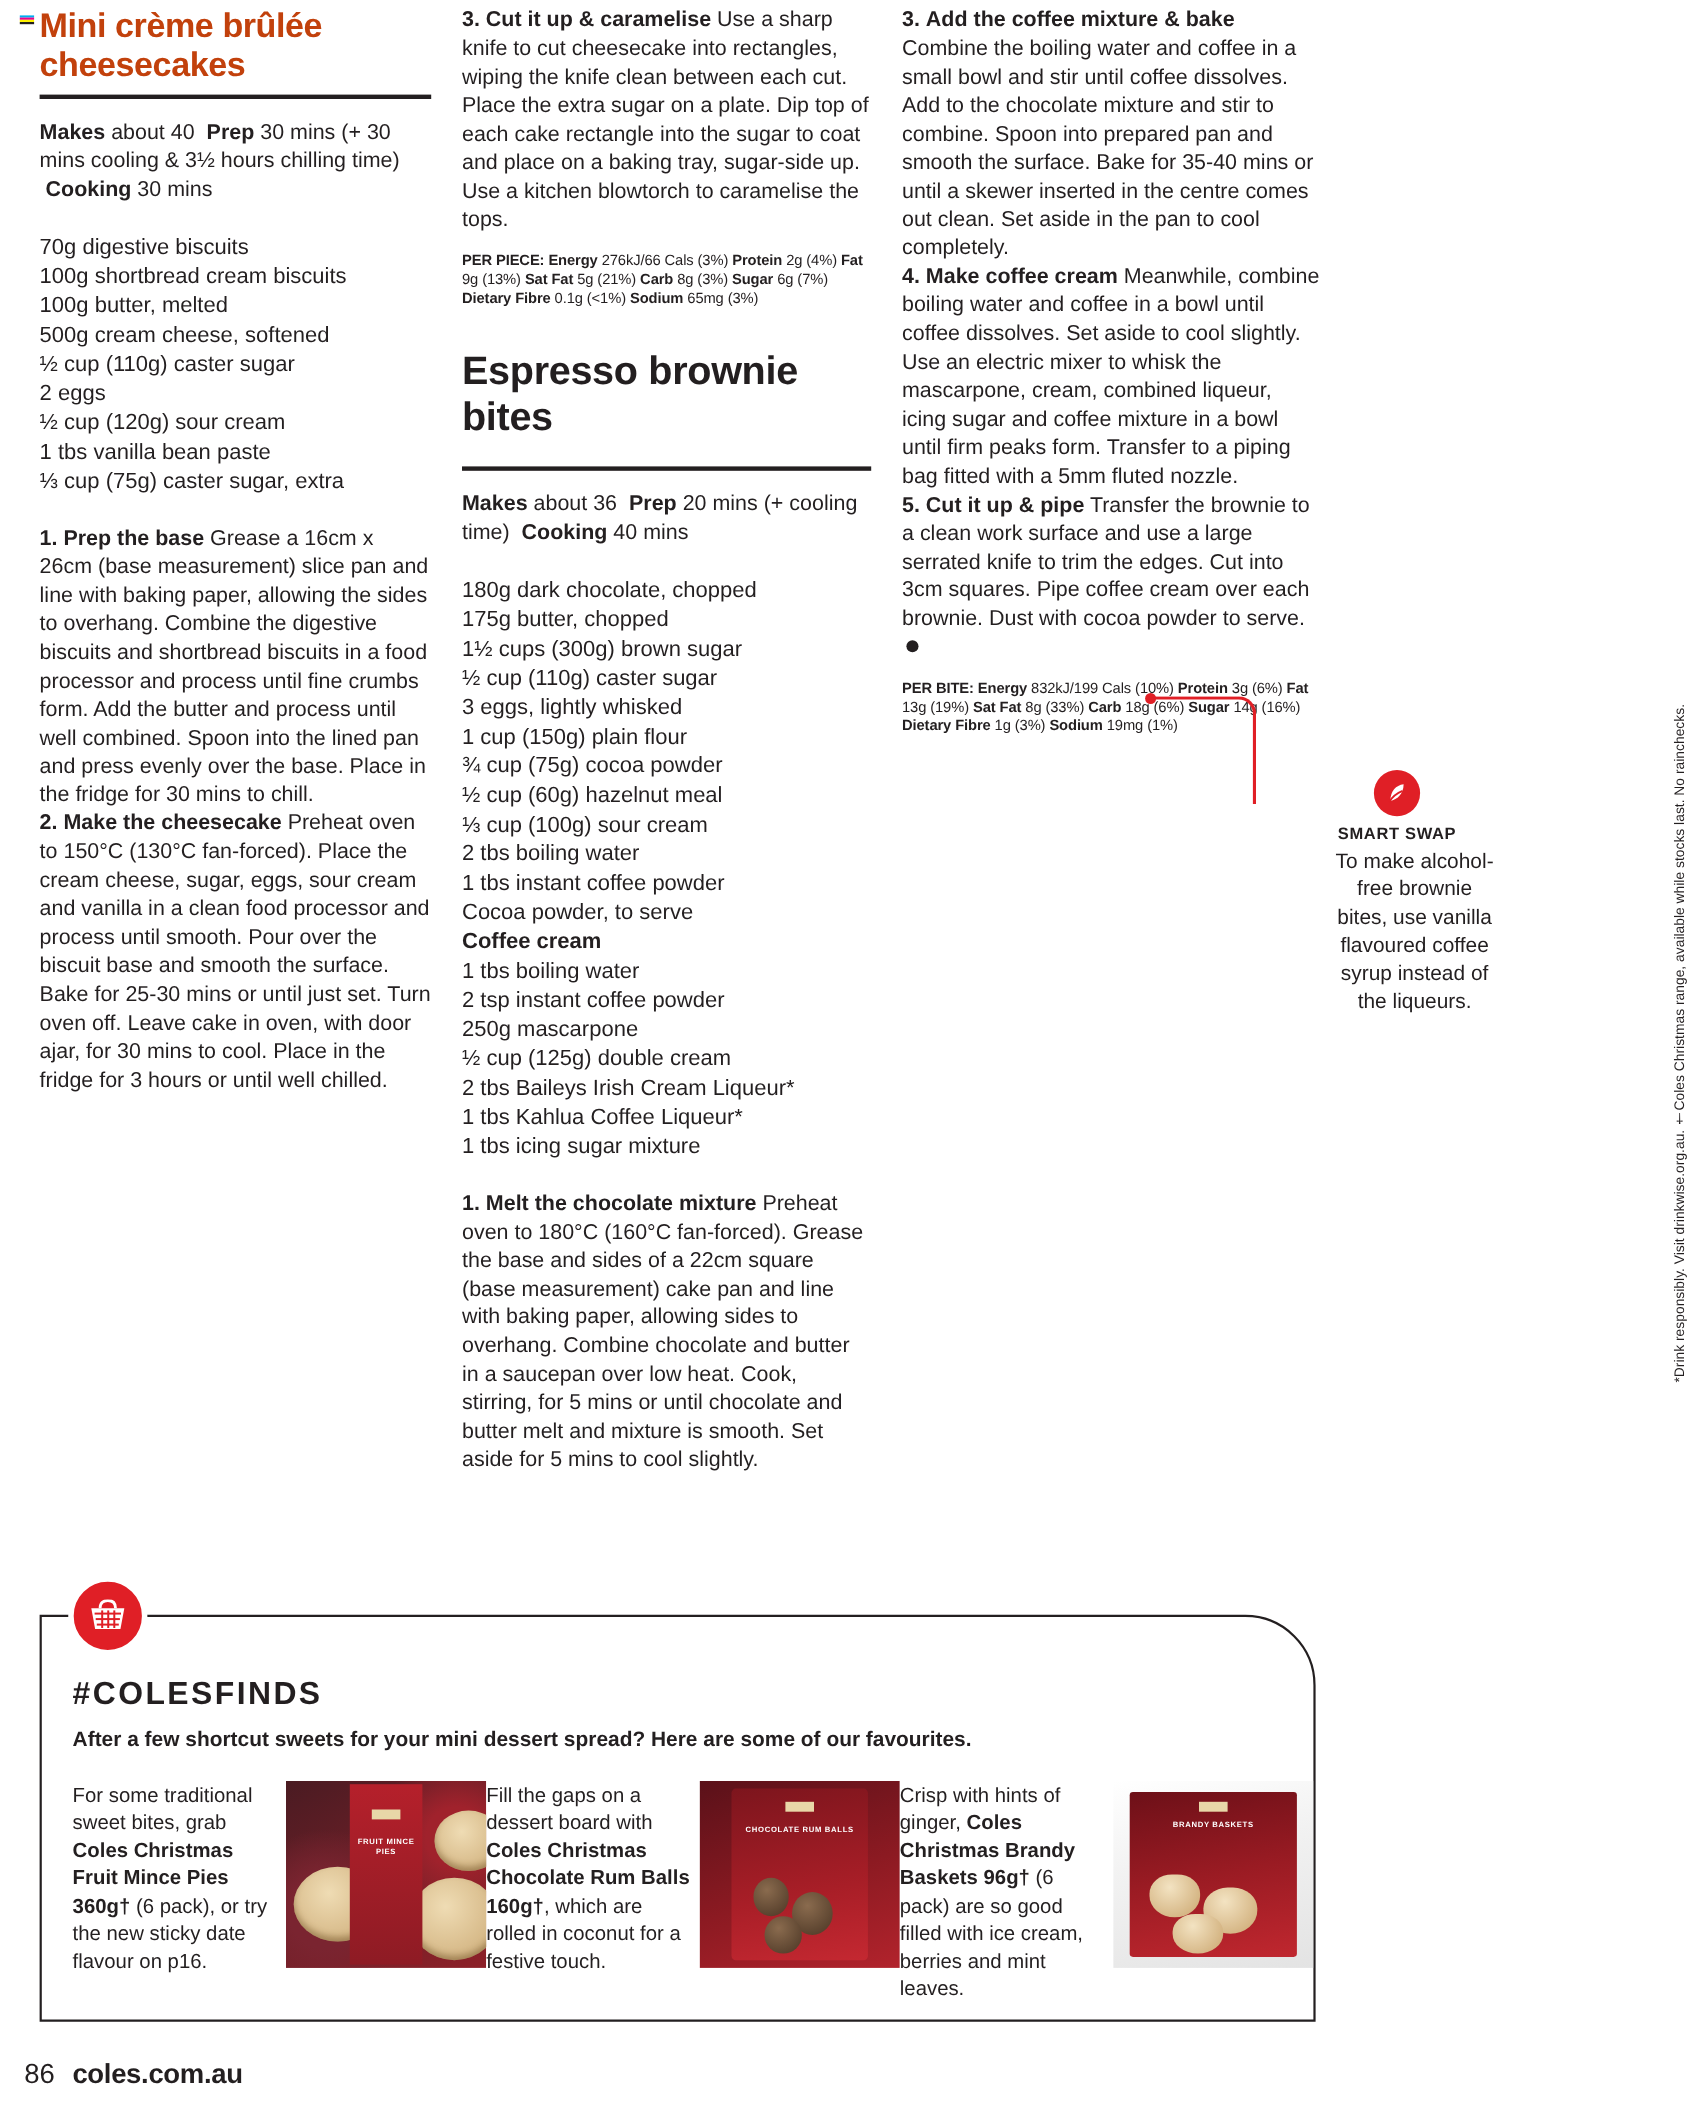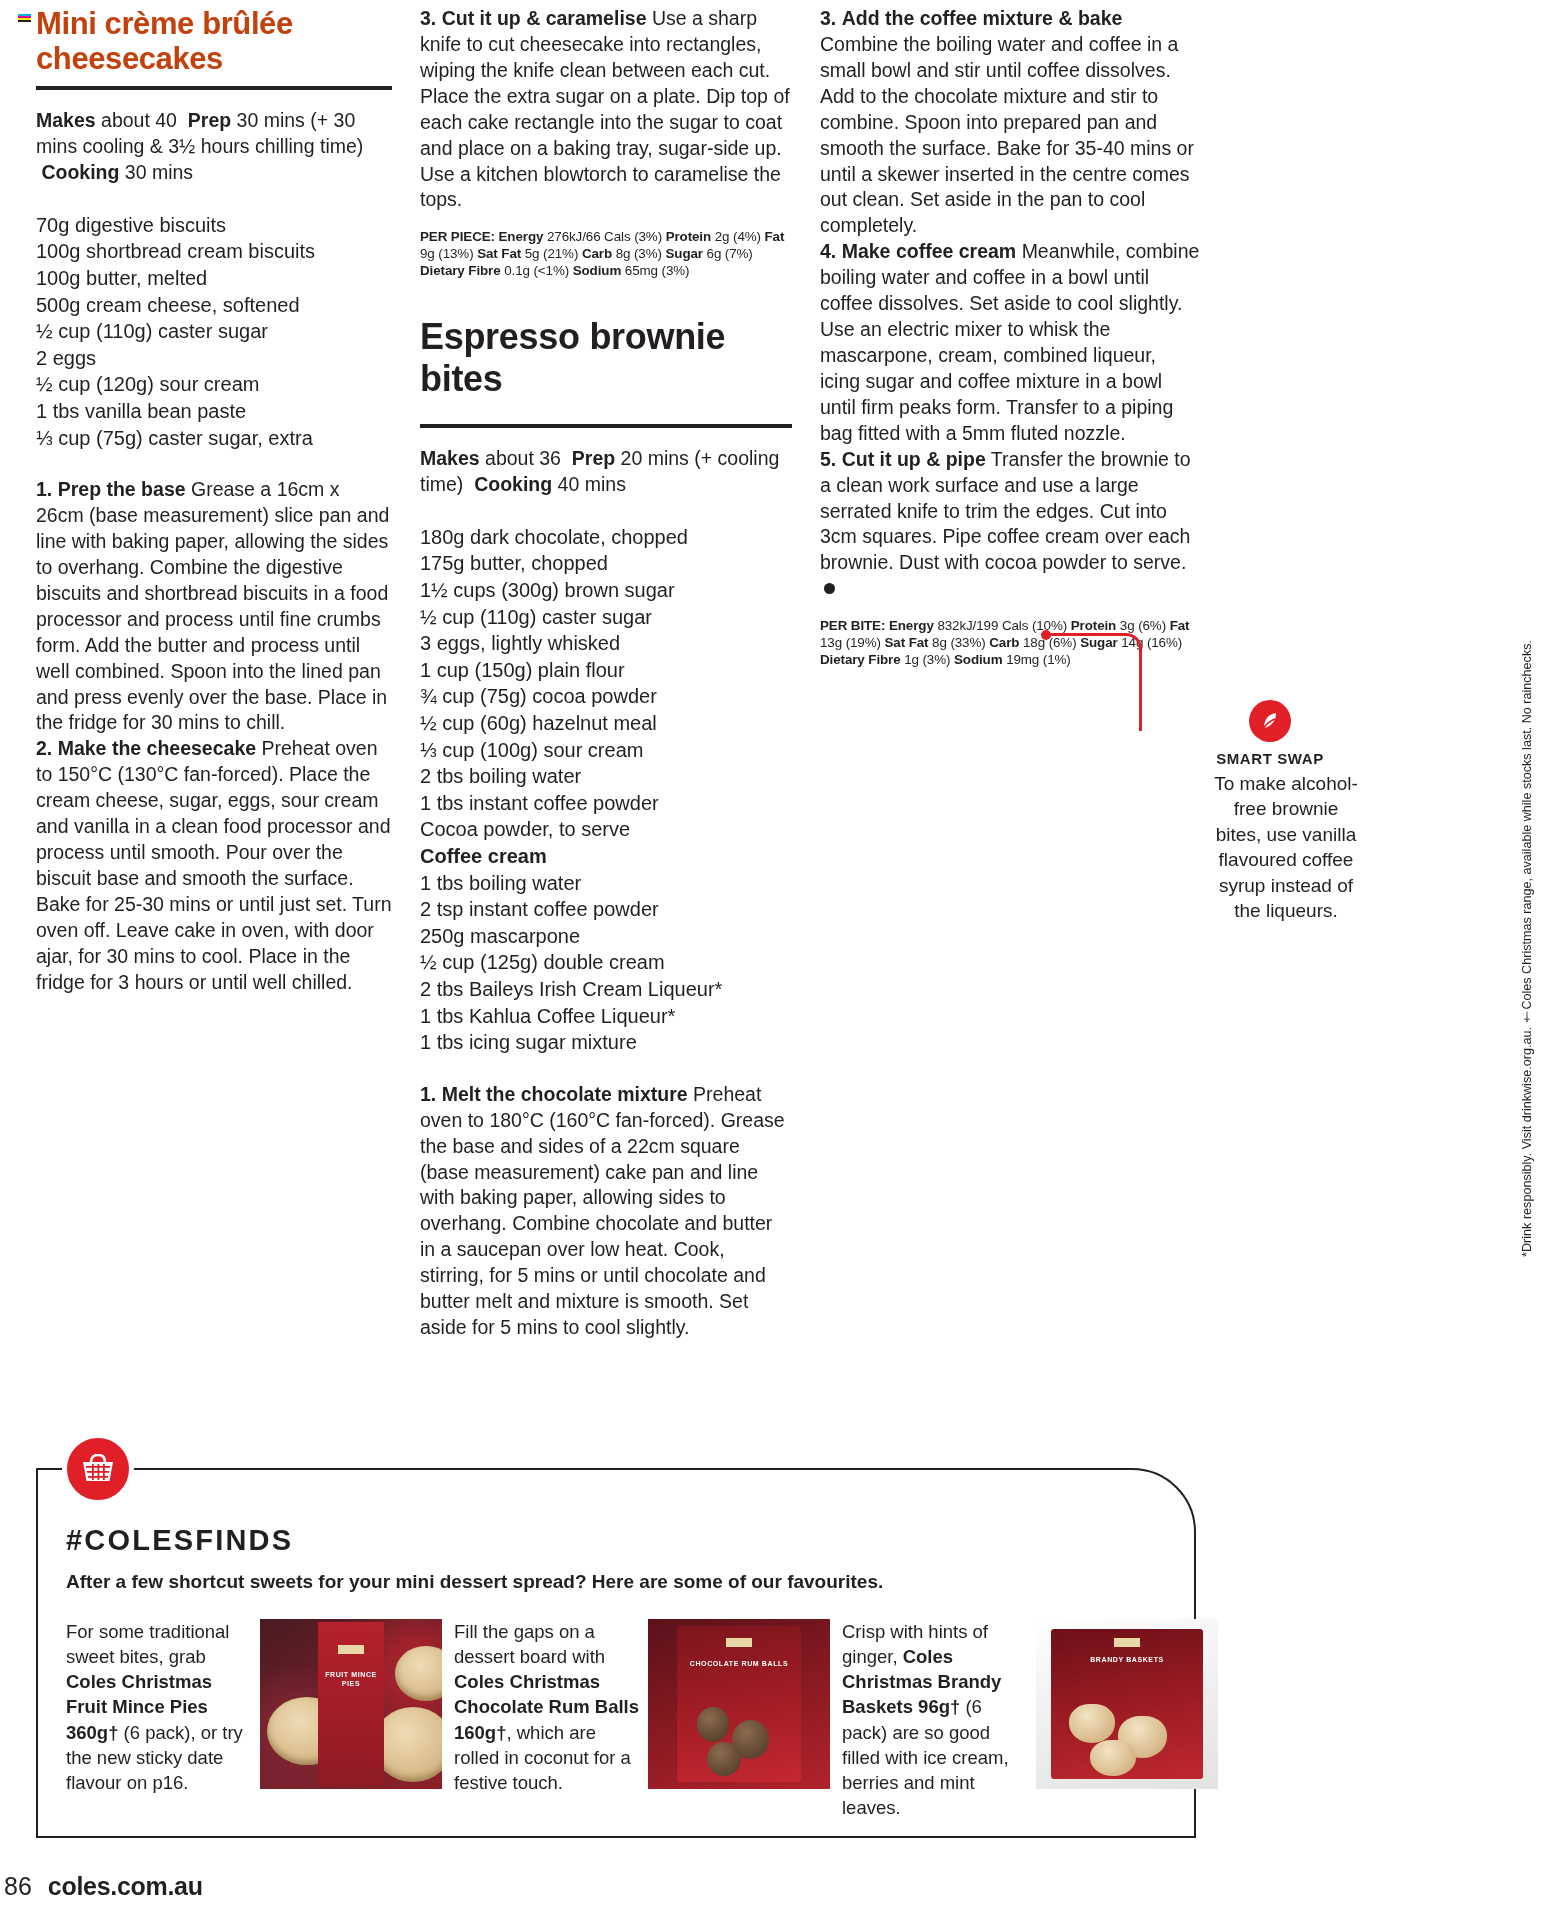--- a/index.html
+++ b/index.html
@@ -197,21 +197,21 @@
     letter-spacing: 2.2px;
     margin-bottom: 14px;
   }
   .finds-sub {
     font-size: 19px;
     font-weight: bold;
     margin-bottom: 26px;
   }
   .finds-items {
     display: flex;
-    gap: 12px;
+    gap: 0;
   }
   .find {
     display: flex;
     width: 390px;
     gap: 8px;
   }
   .find-text {
     font-size: 18.5px;
     line-height: 1.36;
     width: 186px;
@@ -314,21 +314,21 @@
   }
 
   
   .footer {
     position: absolute;
     left: 0;
     bottom: 16px;
     display: flex;
     align-items: baseline;
     gap: 16px;
-    padding-left: 4px;
+    padding-left: 22px;
     margin-top: 13px;
   }
   .page-num {
     font-size: 25px;
     color: #231f20;
   }
   .site {
     font-size: 25px;
     font-weight: bold;
     letter-spacing: -0.3px;

